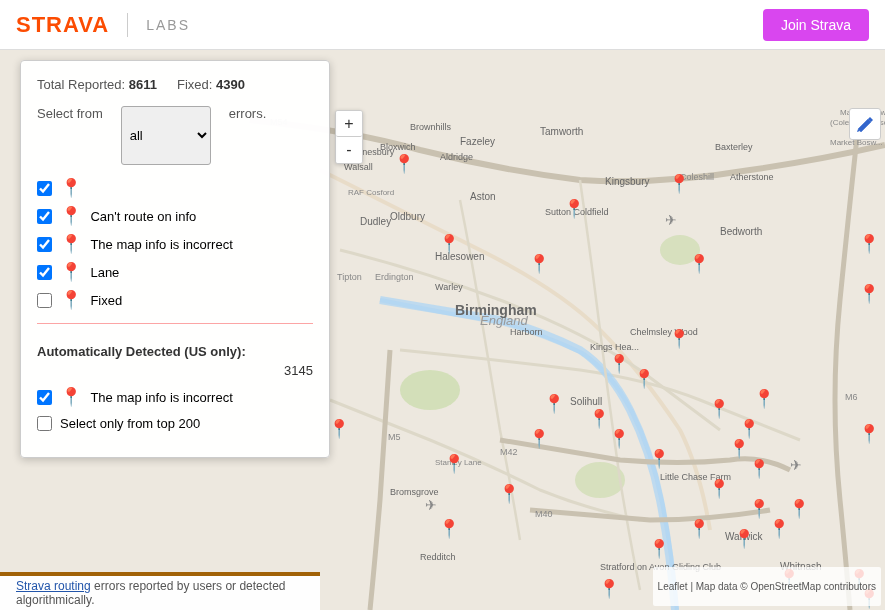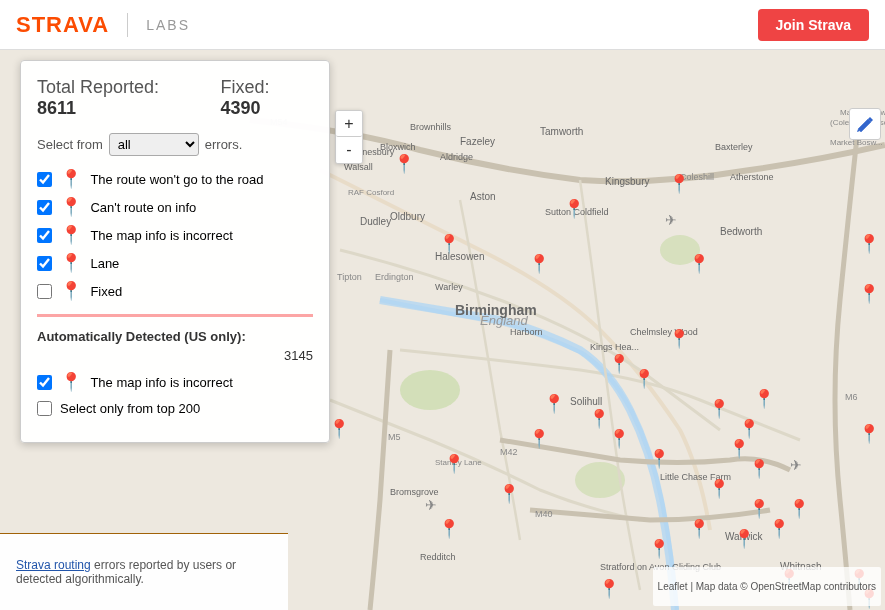--- a/index.html
+++ b/index.html
@@ -36,27 +36,27 @@
       margin: 0 10px;
     }
     .labs-text {
       font-size: 14px;
       color: #999;
       font-weight: 400;
       letter-spacing: 2px;
     }
     .join-btn {
       margin-left: auto;
-      background: #ef4444;
+      background: #d946ef;
       color: #fff;
       border: none;
       padding: 8px 18px;
       border-radius: 4px;
       font-size: 14px;
-      font-weight: bold;
+      font-weight: normal;
       cursor: pointer;
     }
 
     
     #map-area {
       position: absolute;
       top: 50px;
       left: 0; right: 0; bottom: 0;
       background: #e8e0d8;
       overflow: hidden;
@@ -98,37 +98,36 @@
       border: none;
       cursor: pointer;
       font-size: 18px;
       color: #555;
     }
 
     .stats-row {
       display: flex;
       gap: 20px;
       margin-bottom: 14px;
-      font-size: 18px;
+      font-size: 13px;
     }
     .stat-label { color: #555; }
     .stat-value { font-weight: bold; color: #333; }
 
     .select-row {
       display: flex;
-      align-items: center;
-      gap: 6px;
+      gap: 18px;
       margin-bottom: 14px;
       font-size: 13px;
       color: #555;
     }
     .select-row select {
       border: 1px solid #aaa;
       border-radius: 3px;
-      padding: 2px 4px;
+      padding: 20px 4px;
       font-size: 13px;
     }
 
     .filter-item {
       display: flex;
       align-items: center;
       gap: 8px;
       margin-bottom: 10px;
       font-size: 13px;
     }
@@ -137,44 +136,44 @@
       height: 15px;
       cursor: pointer;
     }
     .pin-icon {
       font-size: 18px;
       line-height: 1;
     }
 
     .auto-section {
       margin-top: 14px;
-      padding-top: 12px;
-      border-top: 3px solid #fca5a5;
+      padding-top: 20px;
+      border-top: 1px solid #fca5a5;
     }
     .auto-title {
       font-weight: bold;
       font-size: 13px;
       color: #333;
       margin-bottom: 4px;
     }
     .auto-count {
       font-size: 13px;
       color: #333;
       margin-bottom: 10px;
       text-align: right;
     }
 
     #footer-note {
       position: absolute;
       bottom: 0;
       left: 0;
-      width: 288px;
+      width: 320px;
       background: rgba(255,255,255,0.95);
-      border-top: 1px solid #a16207;
-      padding: 24px 16px;
+      border-top: 4px solid #a16207;
+      padding: 3px 16px;
       font-size: 12px;
       color: #555;
       z-index: 200;
     }
     #footer-note a {
       color: #2255aa;
       text-decoration: underline;
     }
 
     
@@ -421,21 +420,20 @@
       <option>last week</option>
       <option>last month</option>
     </select>
     <span>errors.</span>
   </div>
 
   <div id="filters-container">
       <div class="filter-item">
         <input type="checkbox" id="f1" checked="" style="">
         <span class="pin-icon" style="color: rgb(255, 140, 0);">📍</span>
-        <label for="f1">The route won't go to the road</label>
       </div>
       <div class="filter-item">
         <input type="checkbox" id="f2" checked="" style="">
         <span class="pin-icon" style="color: rgb(204, 0, 0);">📍</span>
         <label for="f2">Can't route on info</label>
       </div>
       <div class="filter-item">
         <input type="checkbox" id="f3" checked="" style="">
         <span class="pin-icon" style="color: rgb(139, 92, 246);">📍</span>
         <label for="f3">The map info is incorrect</label>

